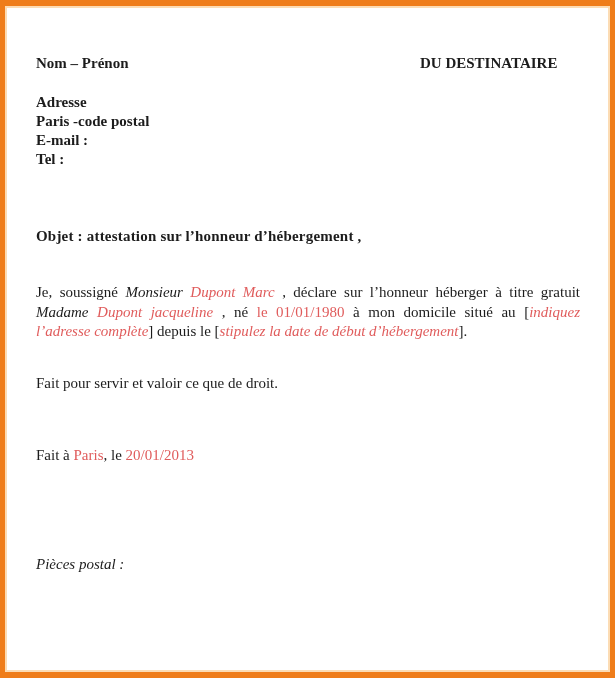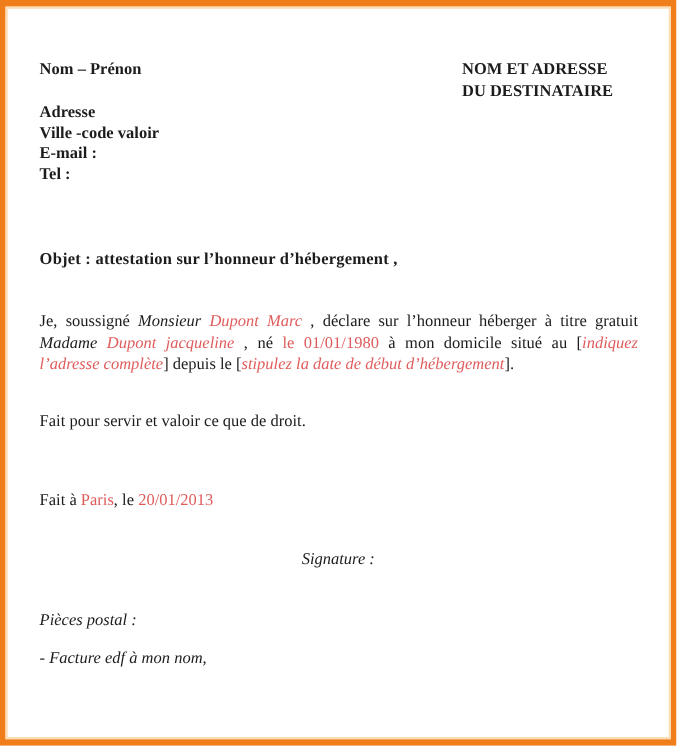--- a/index.html
+++ b/index.html
@@ -38,38 +38,35 @@
 </head>
 <body>
 
 <div class="page">
   <div class="paper"></div>
 
   <div class="abs sender-name">Nom – Prénon</div>
 
   <div class="abs sender-addr">
     <div>Adresse</div>
-    <div>Ville -code valoir</div>
+    <div>Paris -code postal</div>
     <div>E-mail :</div>
     <div>Tel :</div>
   </div>
 
   <div class="abs recipient">
-    <div>NOM ET ADRESSE</div>
     <div>DU DESTINATAIRE</div>
   </div>
 
   <div class="abs subject">Objet : attestation sur l’honneur d’hébergement ,</div>
 
   <p class="abs body-par"><span>Je, soussigné </span><span class="it">Monsieur </span><span class="red it">Dupont Marc</span><span> , déclare sur l’honneur héberger à titre gratuit </span><span class="it">Madame </span><span class="red it">Dupont jacqueline</span><span> , né </span><span class="red">le 01/01/1980</span><span> à mon domicile situé au [</span><span class="red it">indiquez l’adresse complète</span><span>] depuis le [</span><span class="red it">stipulez la date de début d’hébergement</span><span>].</span></p>
 
   <div class="abs closing">Fait pour servir et valoir ce que de droit.</div>
 
   <div class="abs place-date"><span>Fait à </span><span class="red">Paris</span><span>, le </span><span class="red">20/01/2013</span></div>
 
-  <div class="abs signature">Signature :</div>
 
   <div class="abs pieces-title">Pièces postal :</div>
 
   <div class="abs pieces-items">
-    <div>- Facture edf  à mon nom,</div>
   </div>
 </div>
 
 </body></html>

